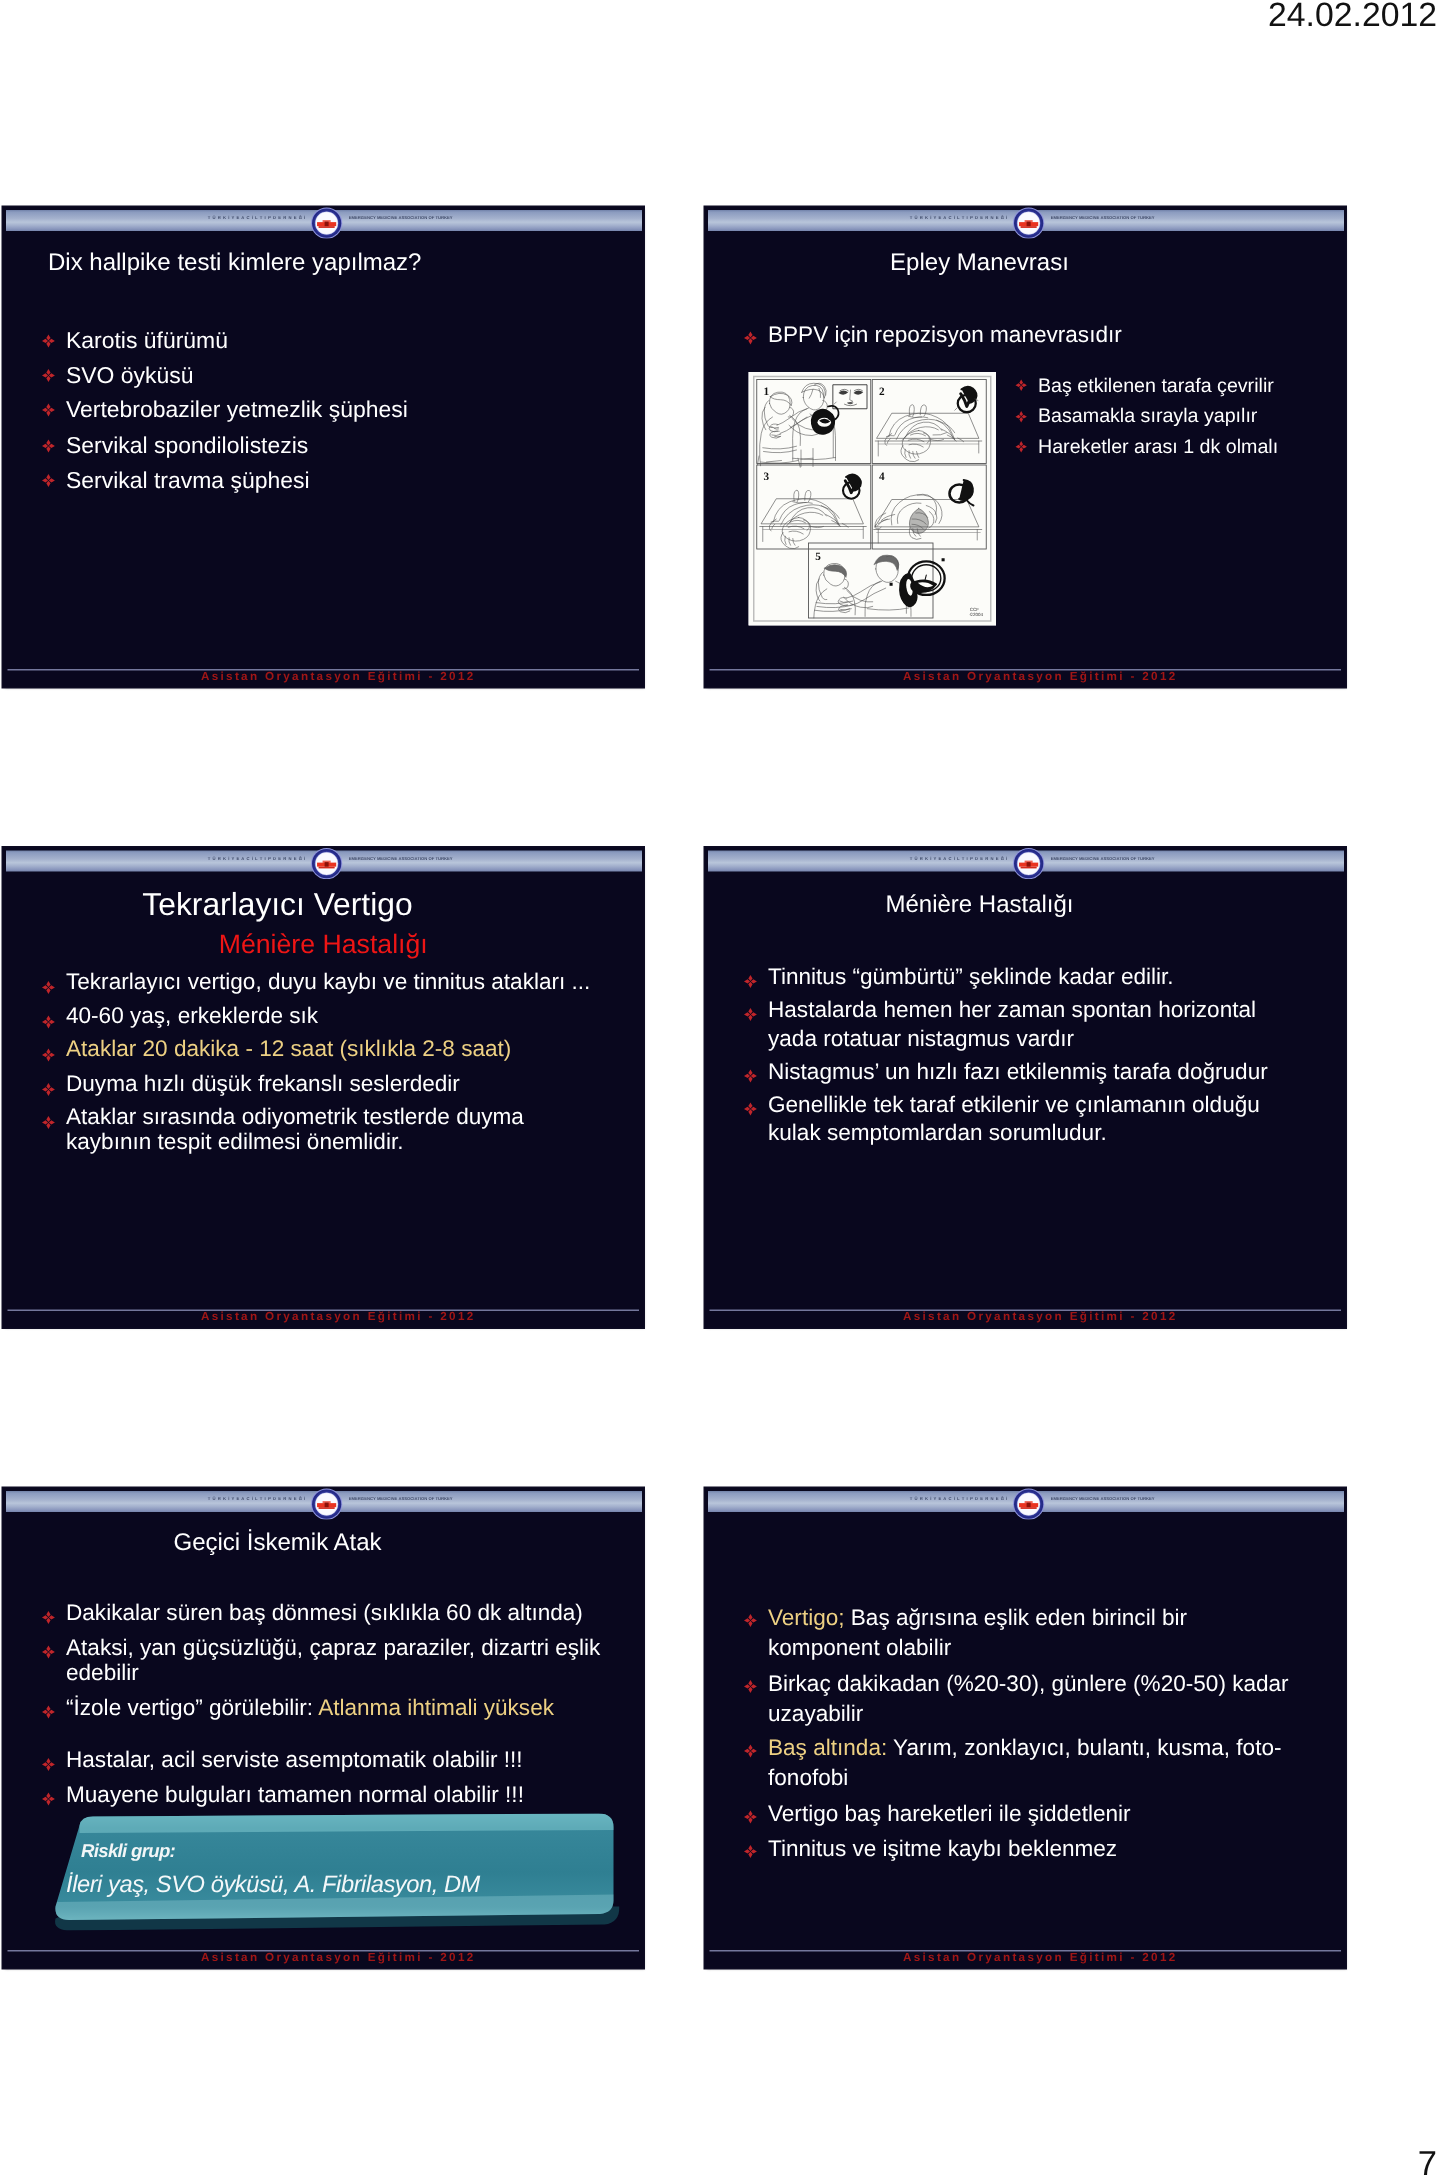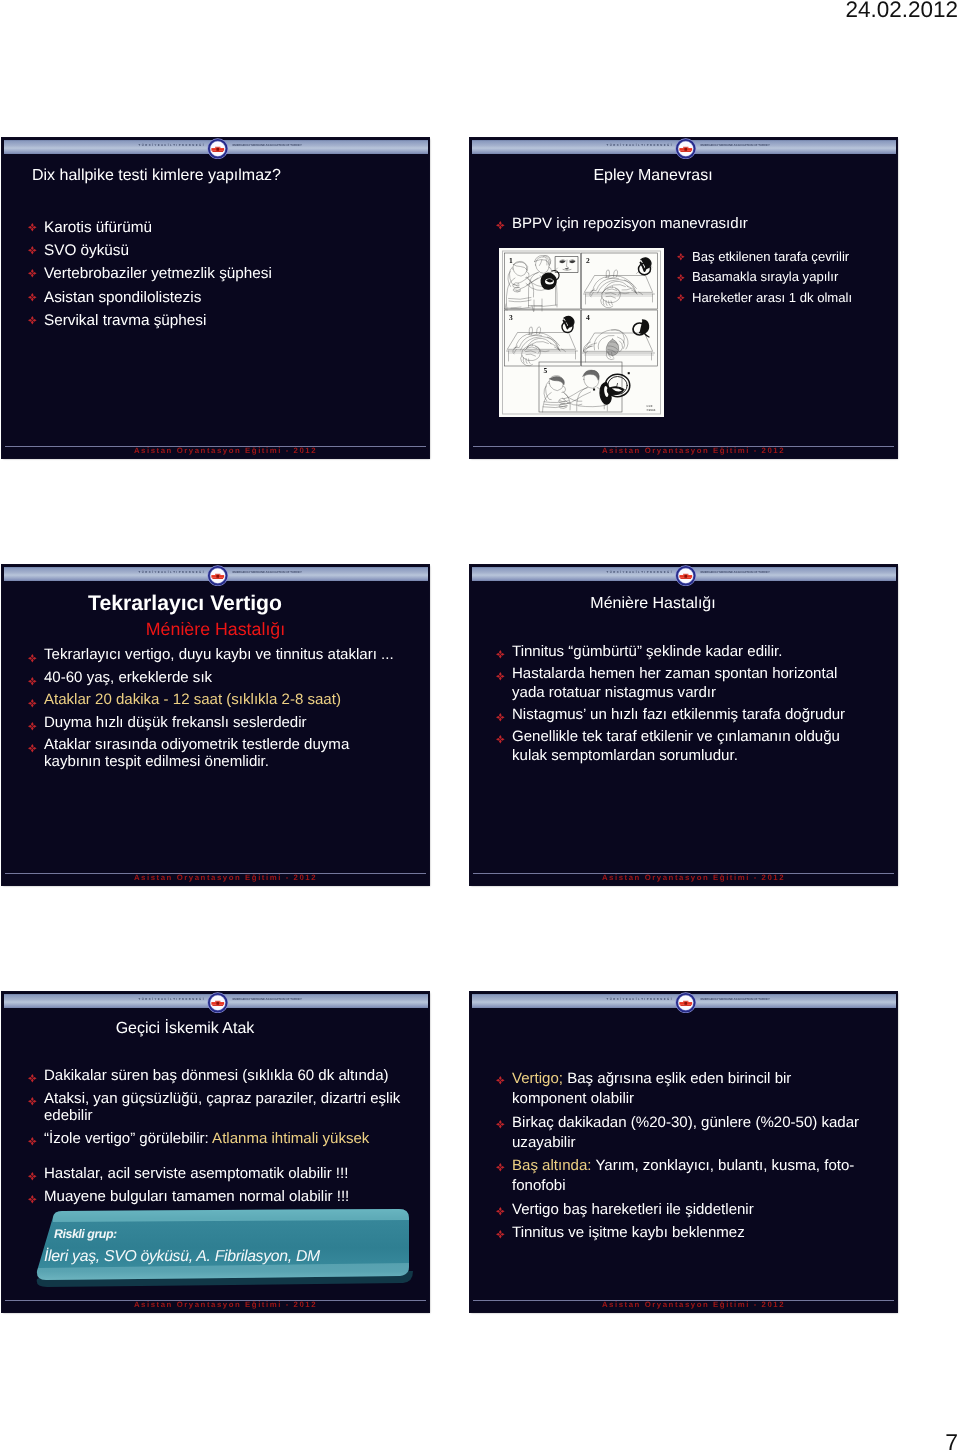--- a/index.html
+++ b/index.html
@@ -51,21 +51,21 @@
   #slide1 ul.blist{left:25px;top:77.5px;font-size:15.3px;line-height:23.35px;}
 
   #slide2{left:470px;top:138px;}
   #slide2 .s-title{top:25px;}
   #slide2 ul.blist{left:25px;top:76px;font-size:15.05px;line-height:19px;}
   #slide2 ul.sub{left:206px;top:108.5px;font-size:13.1px;line-height:20.6px;}
   #slide2 ul.sub li{padding-left:16px;}
   #slide2 ul.sub .bu{width:7.6px;height:7.6px;top:6.5px;left:0.8px;}
 
   #slide3{left:2px;top:565px;}
-  #slide3 .s-title{top:26px;font-size:21.2px;font-weight:bold;}
+  #slide3 .s-title{top:26px;font-size:21.2px;}
   #slide3 .s-subtitle{top:53px;}
   #slide3 ul.blist{left:25px;top:82px;width:378px;font-size:15.05px;line-height:16.6px;--lgap:6px;}
 
   #slide4{left:470px;top:565px;}
   #slide4 .s-title{top:26px;}
   #slide4 ul.blist{left:25px;top:78px;width:376px;font-size:15.05px;line-height:18.8px;--lgap:3.3px;}
 
   #slide5{left:2px;top:992px;}
   #slide5 .s-title{top:24px;}
   #slide5 ul.blist{left:25px;top:75px;width:382px;font-size:15.05px;line-height:17.5px;--lgap:5px;}
@@ -135,21 +135,21 @@
               <use href="#bu4" fill="#c0252a"></use>
             </svg><span>Karotis üfürümü</span></li>
           <li class="" style="color:#fff"><svg class="bu " viewBox="2.2 2.2 19.6 19.6">
               <use href="#bu4" fill="#c0252a"></use>
             </svg><span>SVO öyküsü</span></li>
           <li class="" style="color:#fff"><svg class="bu " viewBox="2.2 2.2 19.6 19.6">
               <use href="#bu4" fill="#c0252a"></use>
             </svg><span>Vertebrobaziler yetmezlik şüphesi</span></li>
           <li class="" style="color:#fff"><svg class="bu " viewBox="2.2 2.2 19.6 19.6">
               <use href="#bu4" fill="#c0252a"></use>
-            </svg><span>Asistan spondilolistezis</span></li>
+            </svg><span>Servikal spondilolistezis</span></li>
           <li class="" style="color:#fff"><svg class="bu " viewBox="2.2 2.2 19.6 19.6">
               <use href="#bu4" fill="#c0252a"></use>
             </svg><span>Servikal travma şüphesi</span></li>
         </ul>
         <div class="s-foot-rule"></div>
         <div class="s-foot">Asistan   Oryantasyon   Eğitimi -  2012</div>
       </div>
       <div class="slide" id="slide2">
         <div class="banner">
           <span class="banner-left">T Ü R K İ Y E   A C İ L   T I P   D E R N E Ğ İ</span>

